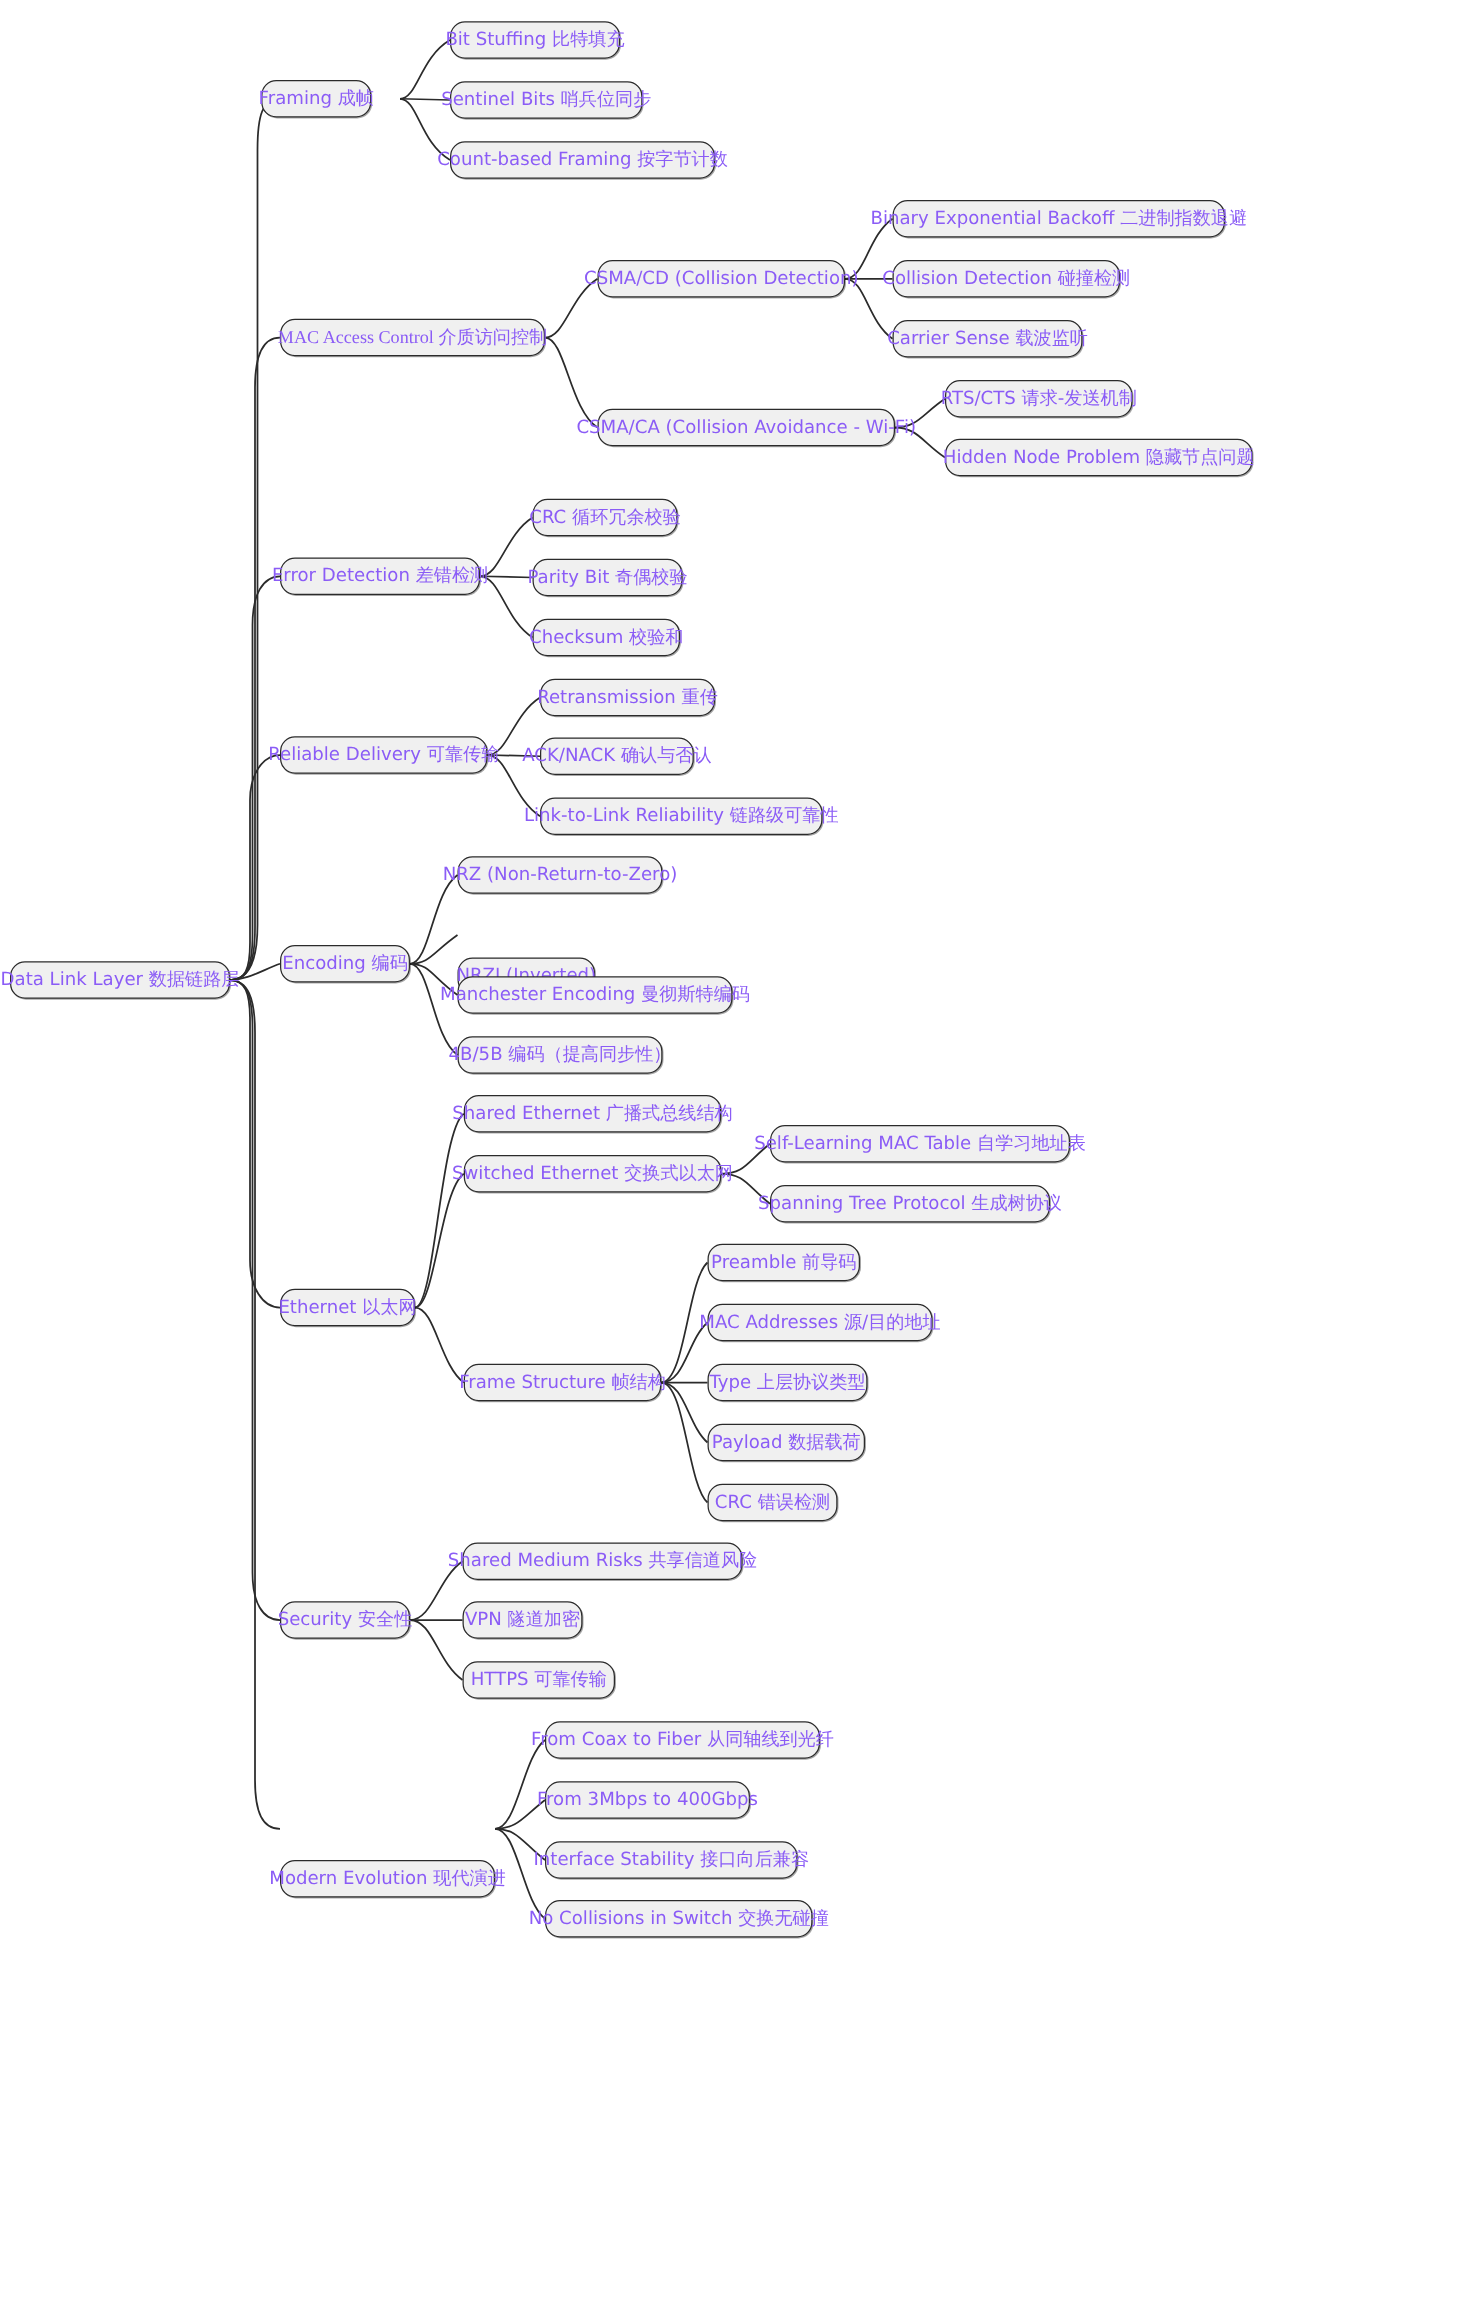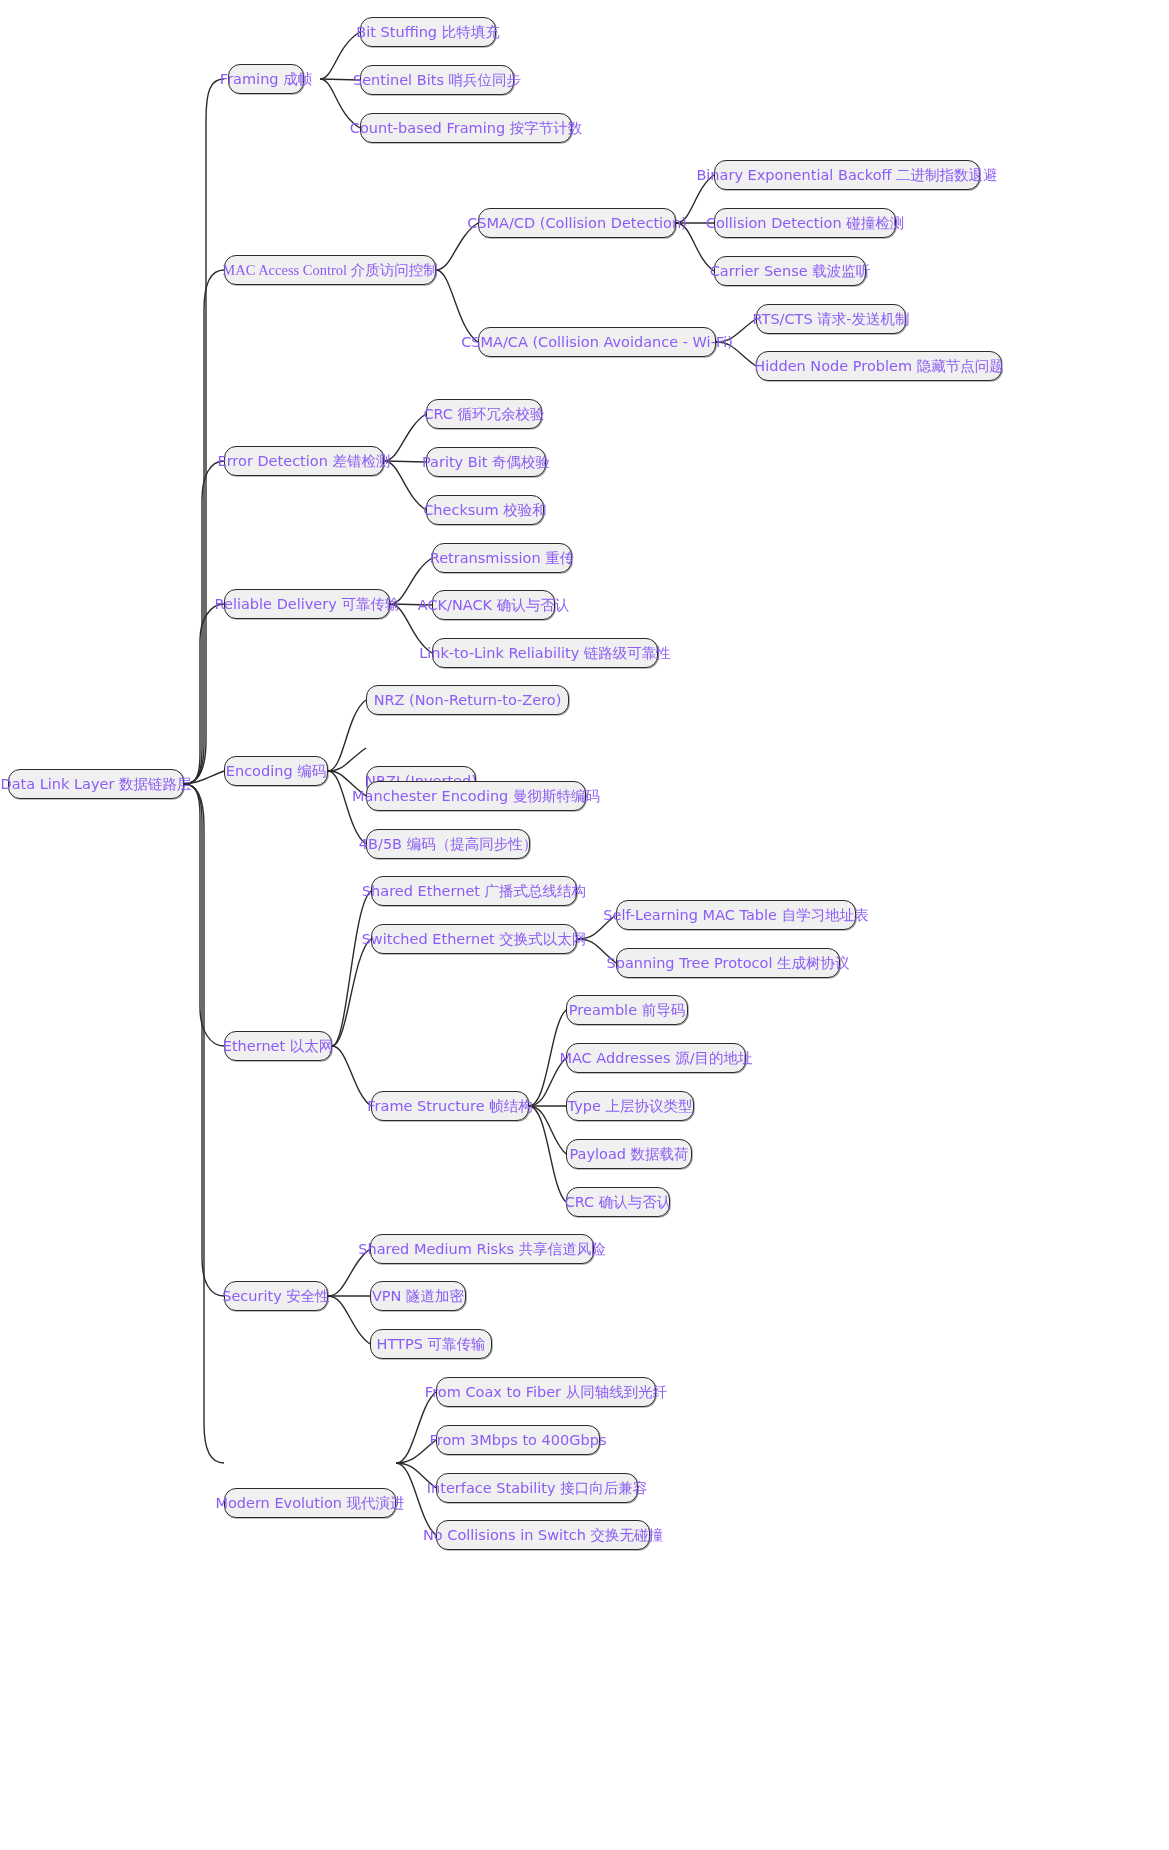--- a/index.html
+++ b/index.html
@@ -117,21 +117,21 @@
     <path d="M328,1296 C346,1296 350,1330 370,1344"></path>
 
     <path d="M396,1463 C414,1463 418,1406 436,1392"></path>
     <path d="M396,1463 C414,1463 418,1454 436,1440"></path>
     <path d="M396,1463 C414,1463 418,1474 436,1488"></path>
     <path d="M396,1463 C414,1463 418,1521 436,1535"></path>
   </svg>
 
   <div class="node root" style="left:8px; top:784px; width:176px;">Data Link Layer 数据链路层</div>
 
-  <div class="node lvl1" style="left:228px; top:79px; width:76px;">Framing 成帧</div>
+  <div class="node lvl1" style="left:209px; top:79px; width:88px;">Framing 成帧</div>
   <div class="node lvl1" style="left:224px; top:270px; width:212px;font-family:Liberation Serif, serif;">MAC Access Control 介质访问控制</div>
   <div class="node lvl1" style="left:224px; top:461px; width:160px;">Error Detection 差错检测</div>
   <div class="node lvl1" style="left:224px; top:604px; width:166px;">Reliable Delivery 可靠传输</div>
   <div class="node lvl1" style="left:224px; top:771px; width:104px;">Encoding 编码</div>
   <div class="node lvl1" style="left:224px; top:1046px; width:108px;">Ethernet 以太网</div>
   <div class="node lvl1" style="left:224px; top:1296px; width:104px;">Security 安全性</div>
   <div class="node lvl1" style="left:224px; top:1503px; width:172px;">Modern Evolution 现代演进</div>
 
   <div class="node lvl2" style="left:360px; top:32px; width:136px;">Bit Stuffing 比特填充</div>
   <div class="node lvl2" style="left:360px; top:80px; width:154px;">Sentinel Bits 哨兵位同步</div>
@@ -148,37 +148,37 @@
   <div class="node lvl3" style="left:756px; top:366px; width:246px;">Hidden Node Problem 隐藏节点问题</div>
 
   <div class="node lvl2" style="left:426px; top:414px; width:116px;">CRC 循环冗余校验</div>
   <div class="node lvl2" style="left:426px; top:462px; width:120px;">Parity Bit 奇偶校验</div>
   <div class="node lvl2" style="left:426px; top:510px; width:118px;">Checksum 校验和</div>
 
   <div class="node lvl2" style="left:432px; top:558px; width:140px;border-radius:12px;">Retransmission 重传</div>
   <div class="node lvl2" style="left:432px; top:605px; width:123px;">ACK/NACK 确认与否认</div>
   <div class="node lvl2" style="left:432px; top:653px; width:226px;">Link-to-Link Reliability 链路级可靠性</div>
 
-  <div class="node lvl2" style="left:366px; top:700px; width:203px;">NRZ (Non-Return-to-Zero)</div>
+  <div class="node lvl2" style="left:366px; top:700px; width:164px;">NRZ (Non-Return-to-Zero)</div>
   <div class="node lvl2" style="left:366px; top:781px; width:110px;">NRZI (Inverted)</div>
   <div class="node lvl2" style="left:366px; top:796px; width:220px;">Manchester Encoding 曼彻斯特编码</div>
   <div class="node lvl2" style="left:366px; top:844px; width:164px;">4B/5B 编码（提高同步性）</div>
 
   <div class="node lvl2" style="left:371px; top:891px; width:206px;">Shared Ethernet 广播式总线结构</div>
   <div class="node lvl2" style="left:371px; top:939px; width:206px;">Switched Ethernet 交换式以太网</div>
   <div class="node lvl2" style="left:371px; top:1106px; width:158px;">Frame Structure 帧结构</div>
 
   <div class="node lvl3" style="left:616px; top:915px; width:240px;">Self-Learning MAC Table 自学习地址表</div>
   <div class="node lvl3" style="left:616px; top:963px; width:224px;">Spanning Tree Protocol 生成树协议</div>
 
   <div class="node lvl3" style="left:566px; top:1010px; width:122px;">Preamble 前导码</div>
   <div class="node lvl3" style="left:566px; top:1058px; width:180px;">MAC Addresses 源/目的地址</div>
   <div class="node lvl3" style="left:566px; top:1106px; width:128px;">Type 上层协议类型</div>
   <div class="node lvl3" style="left:566px; top:1154px; width:126px;">Payload 数据载荷</div>
-  <div class="node lvl3" style="left:566px; top:1202px; width:104px;">CRC 确认与否认</div>
+  <div class="node lvl3" style="left:566px; top:1202px; width:104px;">CRC 错误检测</div>
 
   <div class="node lvl2" style="left:370px; top:1249px; width:224px;">Shared Medium Risks 共享信道风险</div>
   <div class="node lvl2" style="left:370px; top:1296px; width:96px;">VPN 隧道加密</div>
   <div class="node lvl2" style="left:370px; top:1344px; width:122px;">HTTPS 可靠传输</div>
 
   <div class="node lvl2" style="left:436px; top:1392px; width:220px;">From Coax to Fiber 从同轴线到光纤</div>
   <div class="node lvl2" style="left:436px; top:1440px; width:164px;">From 3Mbps to 400Gbps</div>
   <div class="node lvl2" style="left:436px; top:1488px; width:202px;">Interface Stability 接口向后兼容</div>
   <div class="node lvl2" style="left:436px; top:1535px; width:214px;">No Collisions in Switch 交换无碰撞</div>
 

